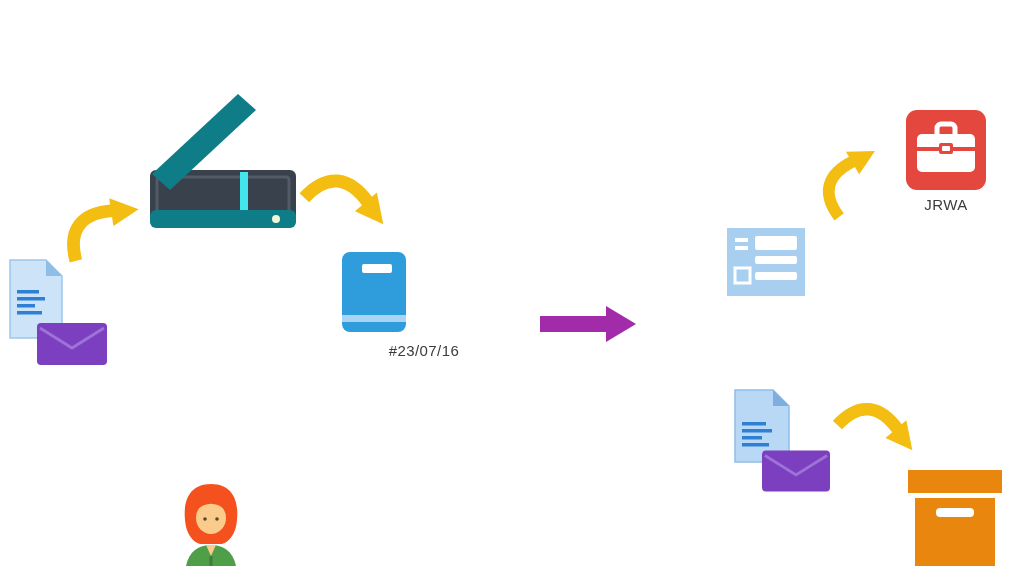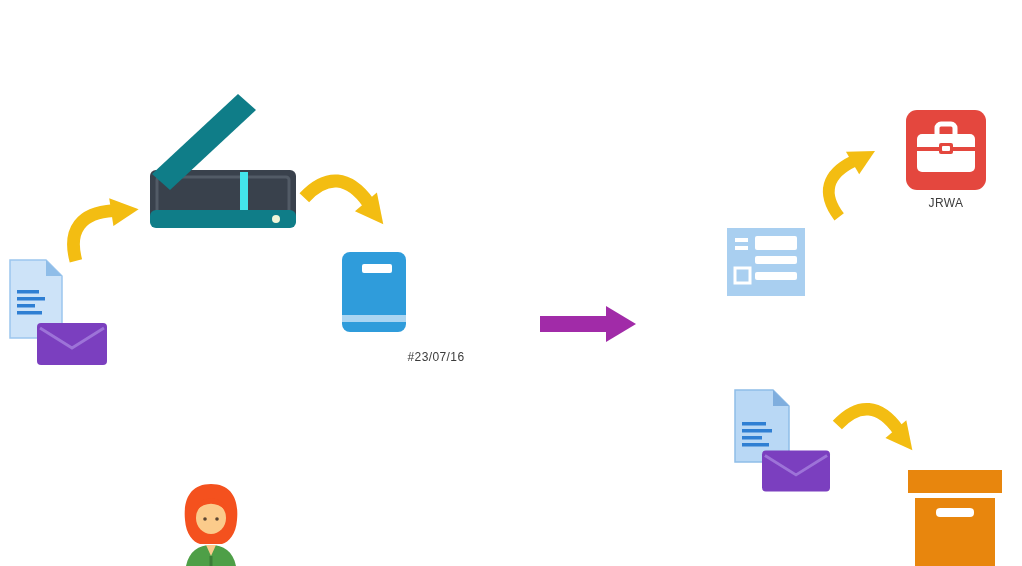--- a/index.html
+++ b/index.html
@@ -1,20 +1,20 @@
 <!DOCTYPE html>
 <html><head>
 <meta charset="utf-8">
 <style>
   * { margin:0; padding:0; box-sizing:border-box; }
   html,body { background:#ffffff; font-family:"Liberation Sans", sans-serif; }
   .canvas { position:relative; width:1022px; height:566px; background:#ffffff; overflow:hidden; }
   .abs { position:absolute; }
   .abs svg { display:block; width:100%; height:100%; overflow:visible; }
-  .label { font-size:12px; color:#3c3c3c; text-align:center; letter-spacing:0.4px; }
+  .label { font-size:15px; color:#3c3c3c; text-align:center; letter-spacing:0.4px; }
   .rot { transform-origin:50% 50%; }
 </style>
 </head>
 <body>
 
 <div class="canvas">
 
   <svg width="0" height="0" style="position:absolute" aria-hidden="true">
     <defs>
       <g id="swoosh">
@@ -68,21 +68,21 @@
   </div>
 
   <div class="abs" style="left:342px; top:252px; width:64px; height:80px;">
     <svg viewBox="0 0 64 80">
       <rect x="0" y="0" width="64" height="80" rx="8" fill="#2f9cdb"></rect>
       <rect x="0" y="63" width="64" height="7" fill="#aad5f2"></rect>
       <rect x="20" y="12" width="30" height="9" rx="2" fill="#ffffff"></rect>
     </svg>
   </div>
 
-  <div class="abs label" style="left:374px; top:342px; width:124px;margin-top:8px;">#23/07/16</div>
+  <div class="abs label" style="left:362px; top:342px; width:124px;">#23/07/16</div>
 
   <div class="abs" style="left:540px; top:306px; width:96px; height:36px;">
     <svg viewBox="0 0 96 36">
       <rect x="0" y="10" width="68" height="16" fill="#a12ba8"></rect>
       <polygon points="66,0 96,18 66,36" fill="#a12ba8"></polygon>
     </svg>
   </div>
 
   <div class="abs" style="left:727px; top:228px; width:78px; height:68px;">
     <svg viewBox="0 0 78 68">

